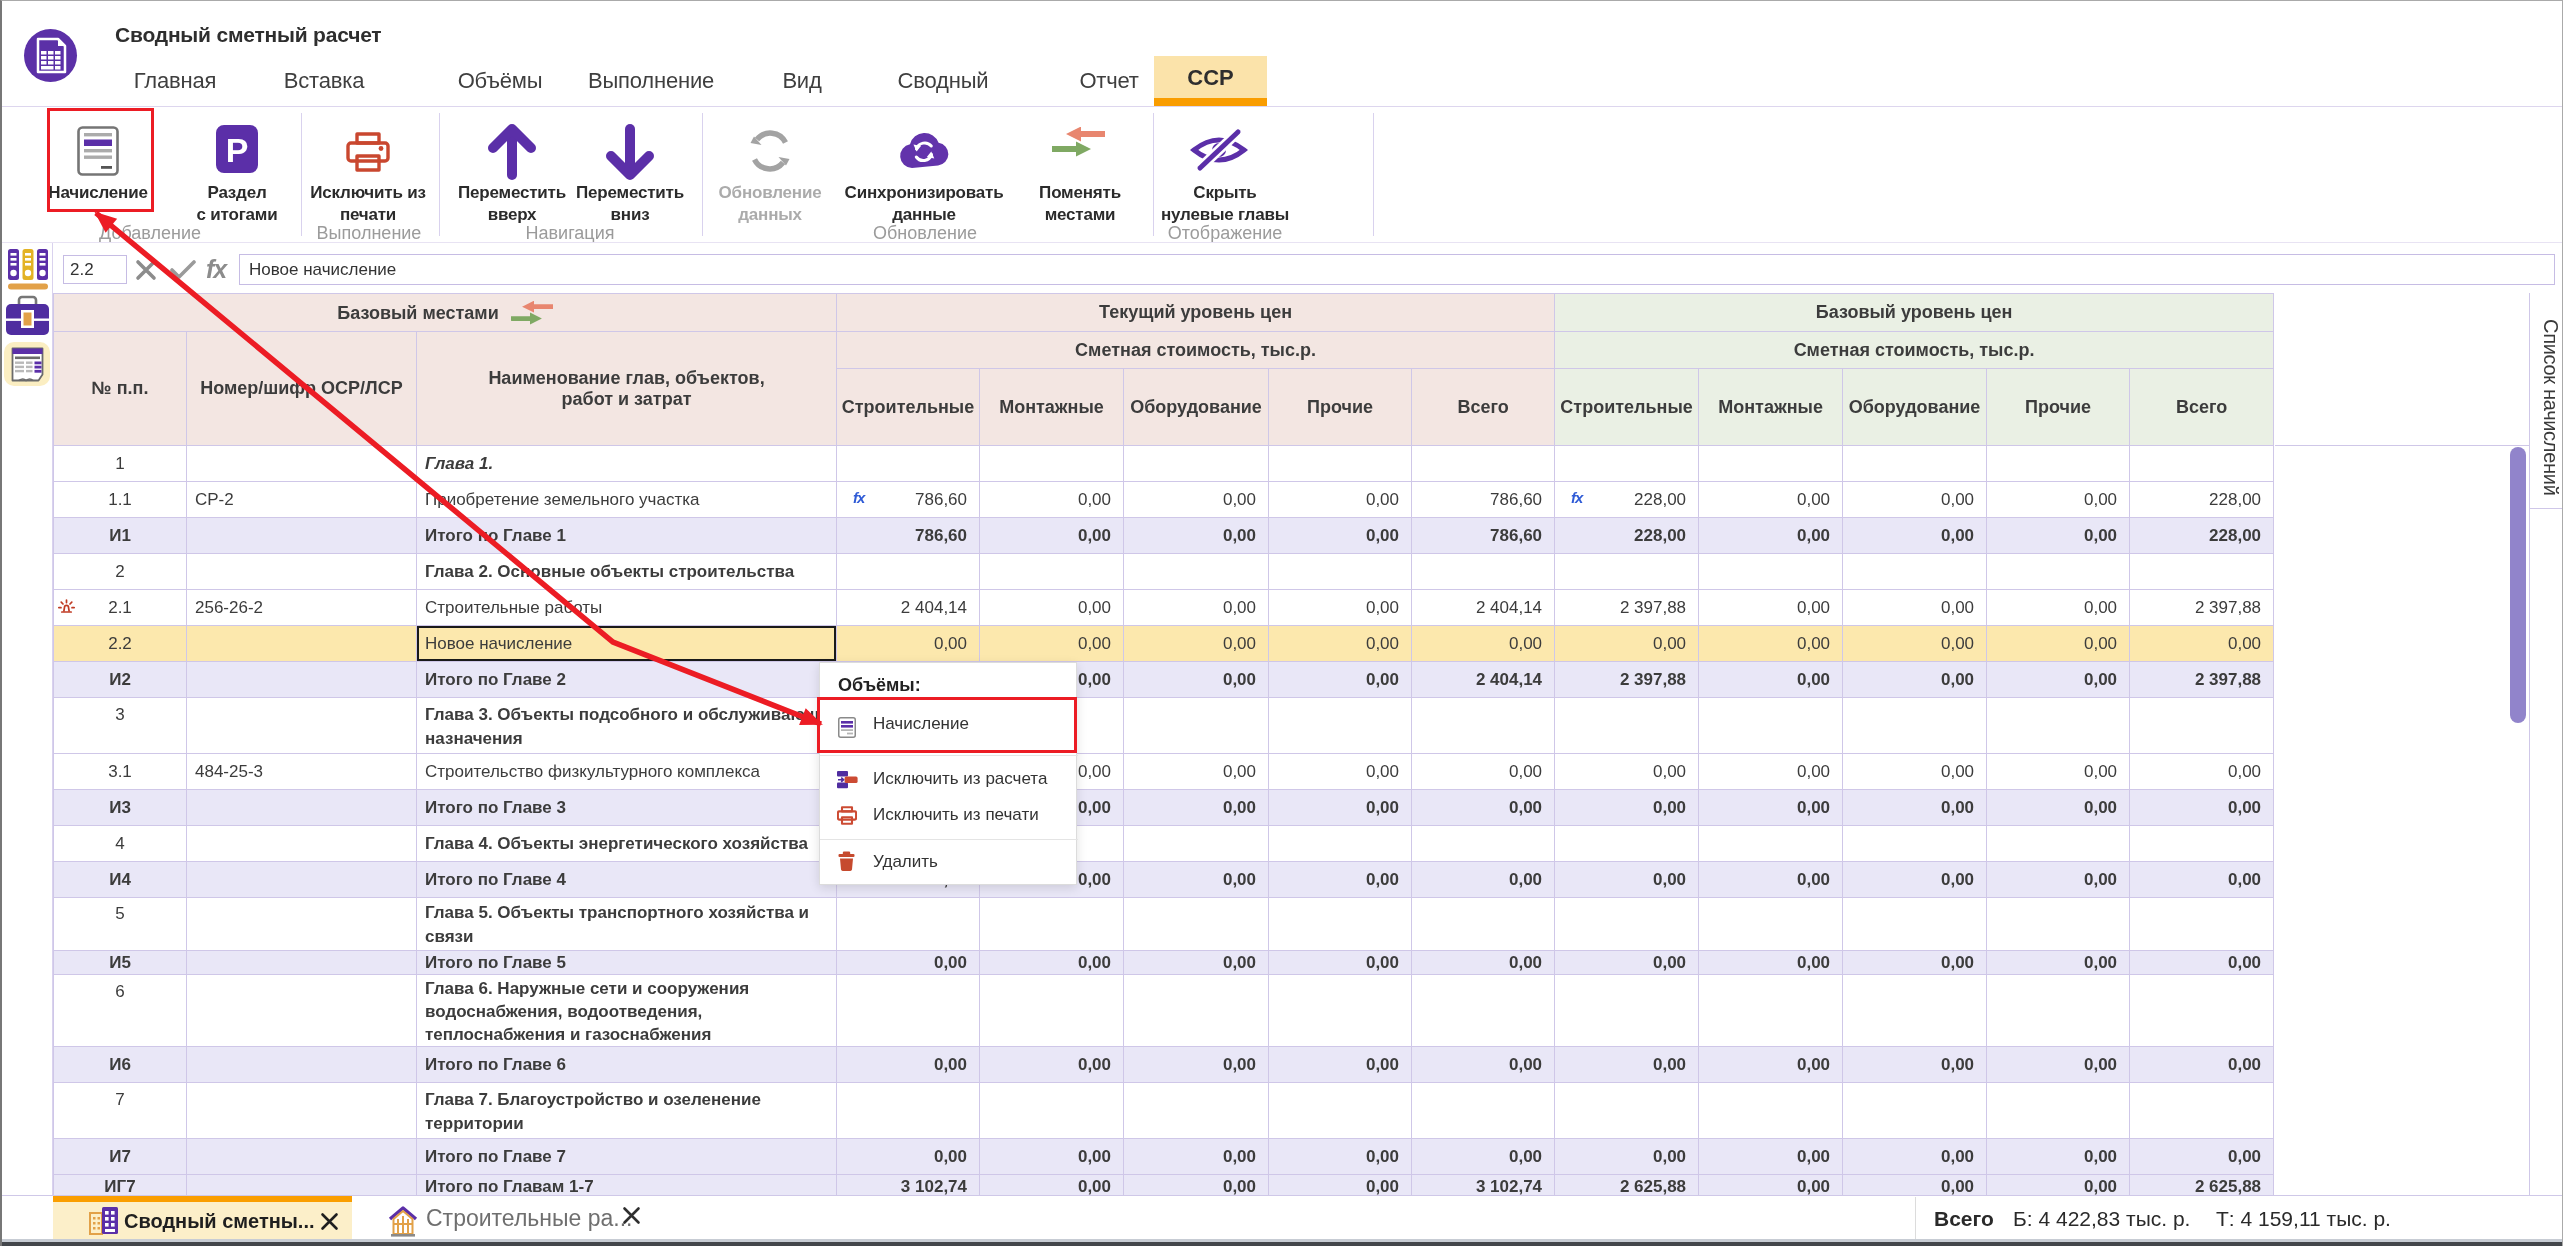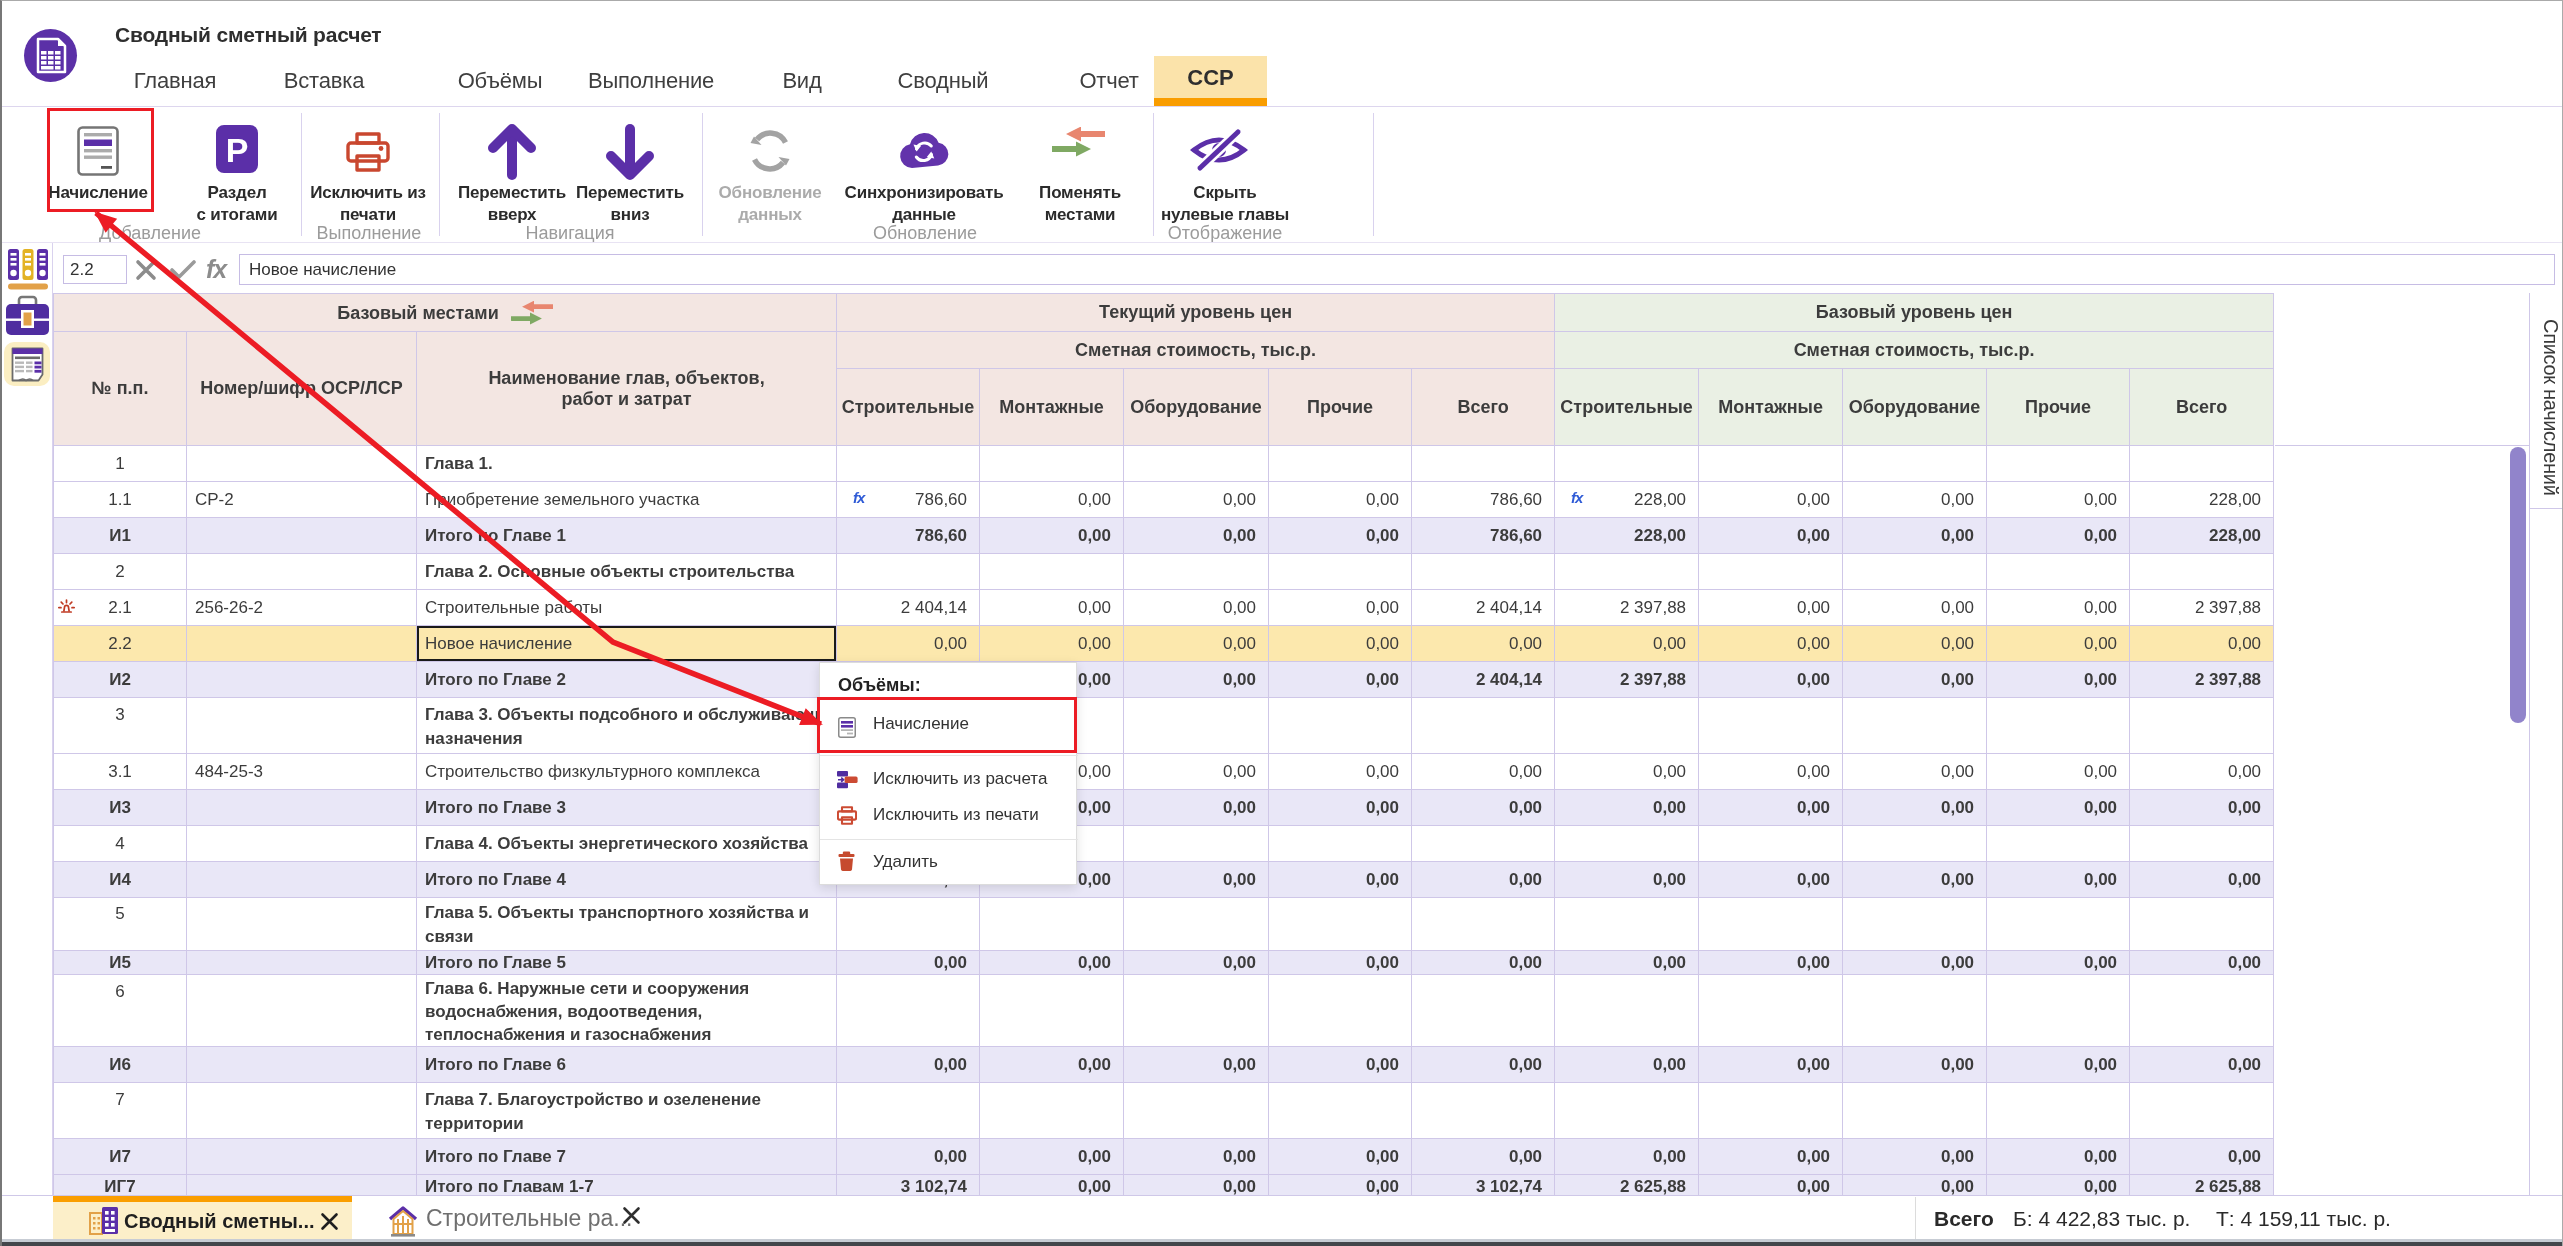--- a/index.html
+++ b/index.html
@@ -27,21 +27,21 @@
 td{border:1px solid #cfc7e8;font-size:17px;color:#3c3c3c;padding:0;overflow:hidden;vertical-align:middle}
 .pink{background:#f3e6e2}
 .green{background:#eaf0e4}
 .lav{background:#e9e7f7}
 .yel{background:#fce8ad}
 .hd{font-weight:700;text-align:center;font-size:18px}
 .c{text-align:center}
 .l{text-align:left;padding-left:8px}
 .n{text-align:right;padding-right:12px}
 .b{font-weight:700}
-.bi{font-weight:700;}
+.bi{font-weight:700;font-style:italic}
 tr.top td{vertical-align:top;padding-top:2px}
 .fxi{position:absolute;left:16px;top:7px;font-size:15px;font-weight:700;font-style:italic;color:#2f5bd6;letter-spacing:-1px}
 .sun{position:absolute;left:4px;top:9px}
 
 #rpanel{position:absolute;left:2527px;top:292px;width:35px;height:904px;border-left:1px solid #cfc7e8;background:#fff}
 #rpanel .vt{position:absolute;left:4px;top:26px;width:28px;height:190px;writing-mode:vertical-rl;
   font-size:20px;color:#3a3a3a;white-space:nowrap;letter-spacing:-0.3px}
 #vtline{position:absolute;left:2527px;top:507px;width:36px;height:1px;background:#cfc7e8}
 #hdrext{position:absolute;left:2273px;top:292px;width:254px;height:153px;border-bottom:1px solid #cfc7e8;background:#fff}
 #sbar{position:absolute;left:2508px;top:446px;width:16px;height:276px;border-radius:8px;background:#9184cb}

